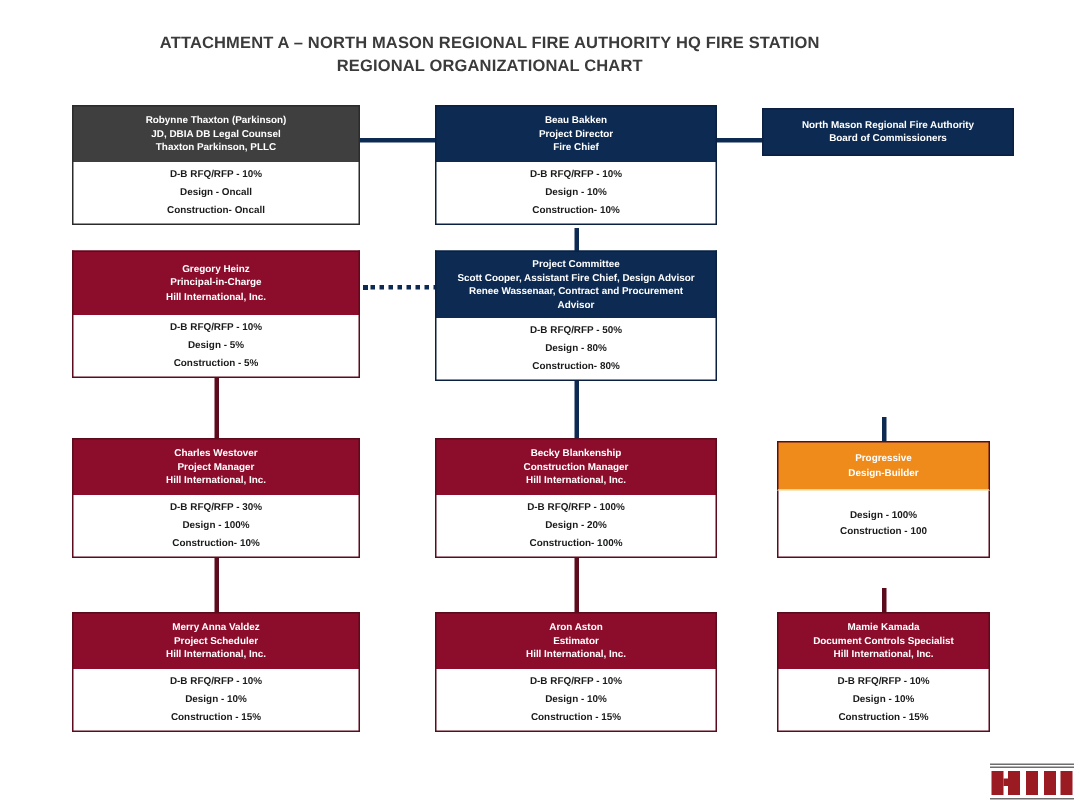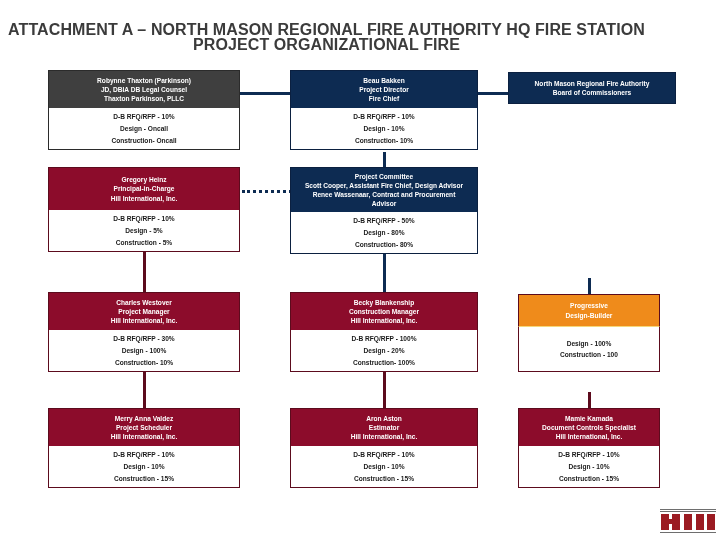--- a/index.html
+++ b/index.html
@@ -9,21 +9,21 @@
     font-family:"Liberation Sans", sans-serif;
     overflow:hidden;
     position:relative;
   }
   #chart-root{position:relative;width:720px;height:540px;}
 
   
   .title{
     position:absolute;left:0;top:22px;width:653px;
     text-align:center;
-    font-size:16px;font-weight:bold;color:#3b3b3b;
+    font-size:11px;font-weight:bold;color:#3b3b3b;
     line-height:15px;letter-spacing:.1px;
   }
 
   
   .node{position:absolute;}
   .node-head{
     box-sizing:border-box;
     text-align:center;color:#ffffff;
     font-size:6.6px;font-weight:bold;line-height:9.2px;
     display:flex;flex-direction:column;justify-content:center;
@@ -68,21 +68,21 @@
   .hill-bar{position:absolute;background:#9b1b22;}
   .hill-rule{position:absolute;background:#6e6e6e;height:1px;}
 </style>
 </head>
 <body>
 
 <div id="chart-root">
 
   <div class="title">
     <div>ATTACHMENT A – NORTH MASON REGIONAL FIRE AUTHORITY HQ FIRE STATION</div>
-    <div>PROJECT ORGANIZATIONAL FIRE</div>
+    <div>REGIONAL ORGANIZATIONAL CHART</div>
   </div>
 
   <div class="line" style="left:240px;top:92px;width:52px;height:3px;"></div>
 
   <div class="line" style="left:478px;top:92px;width:30px;height:3px;"></div>
 
   <div class="line" style="left:383px;top:152px;width:3px;height:16px;"></div>
 
   <div class="line" style="left:383px;top:254px;width:3px;height:38px;"></div>
 

